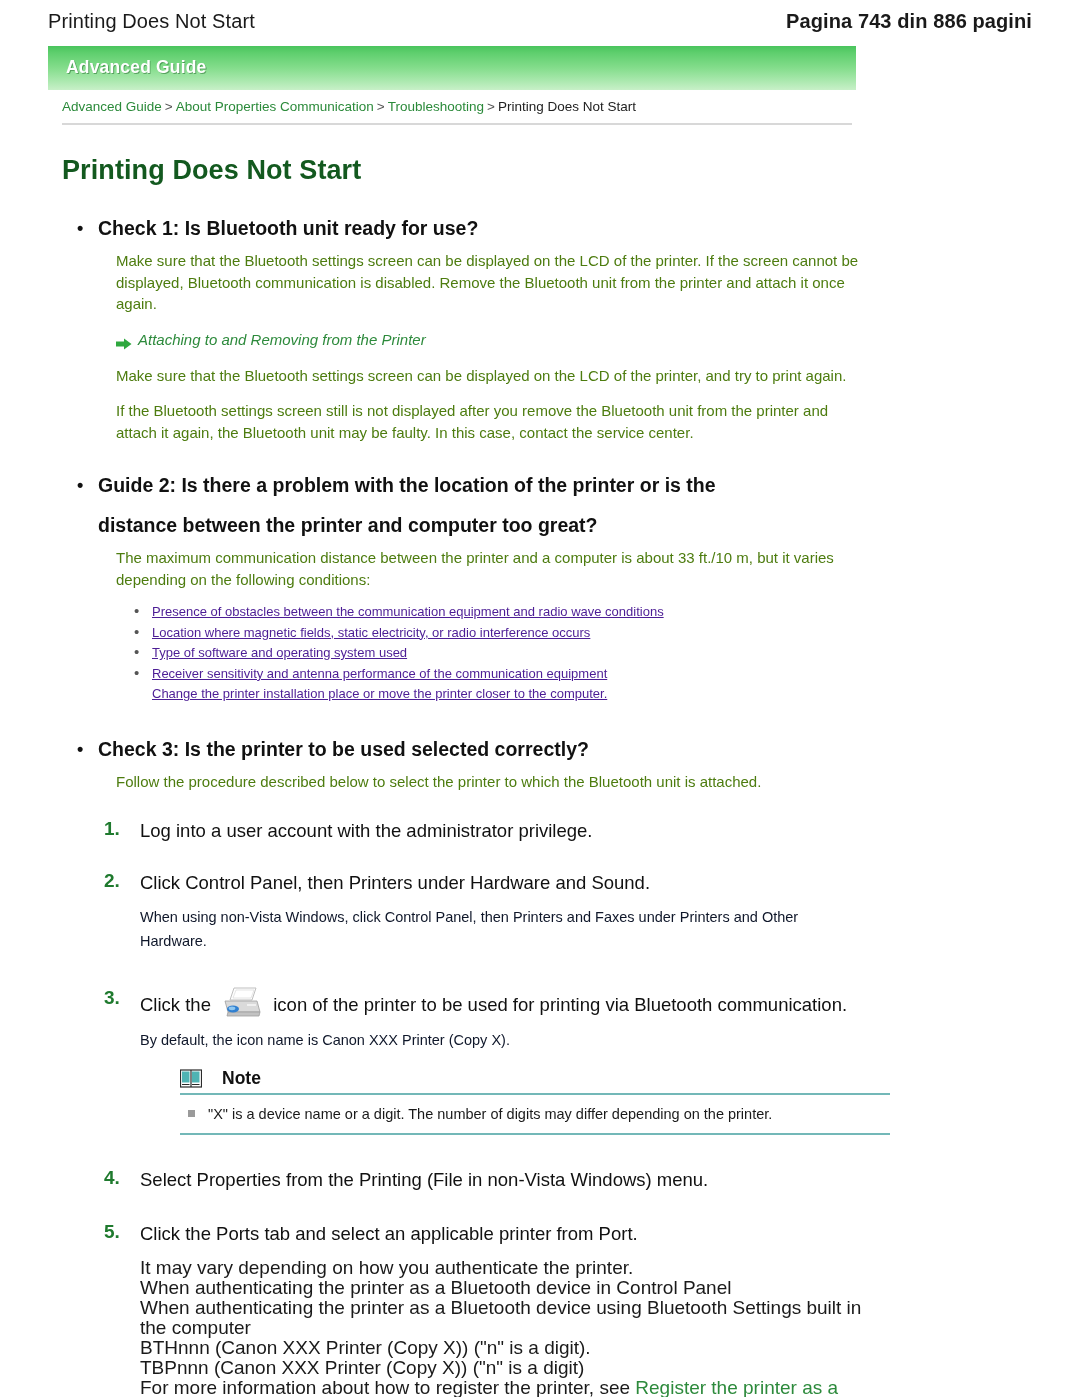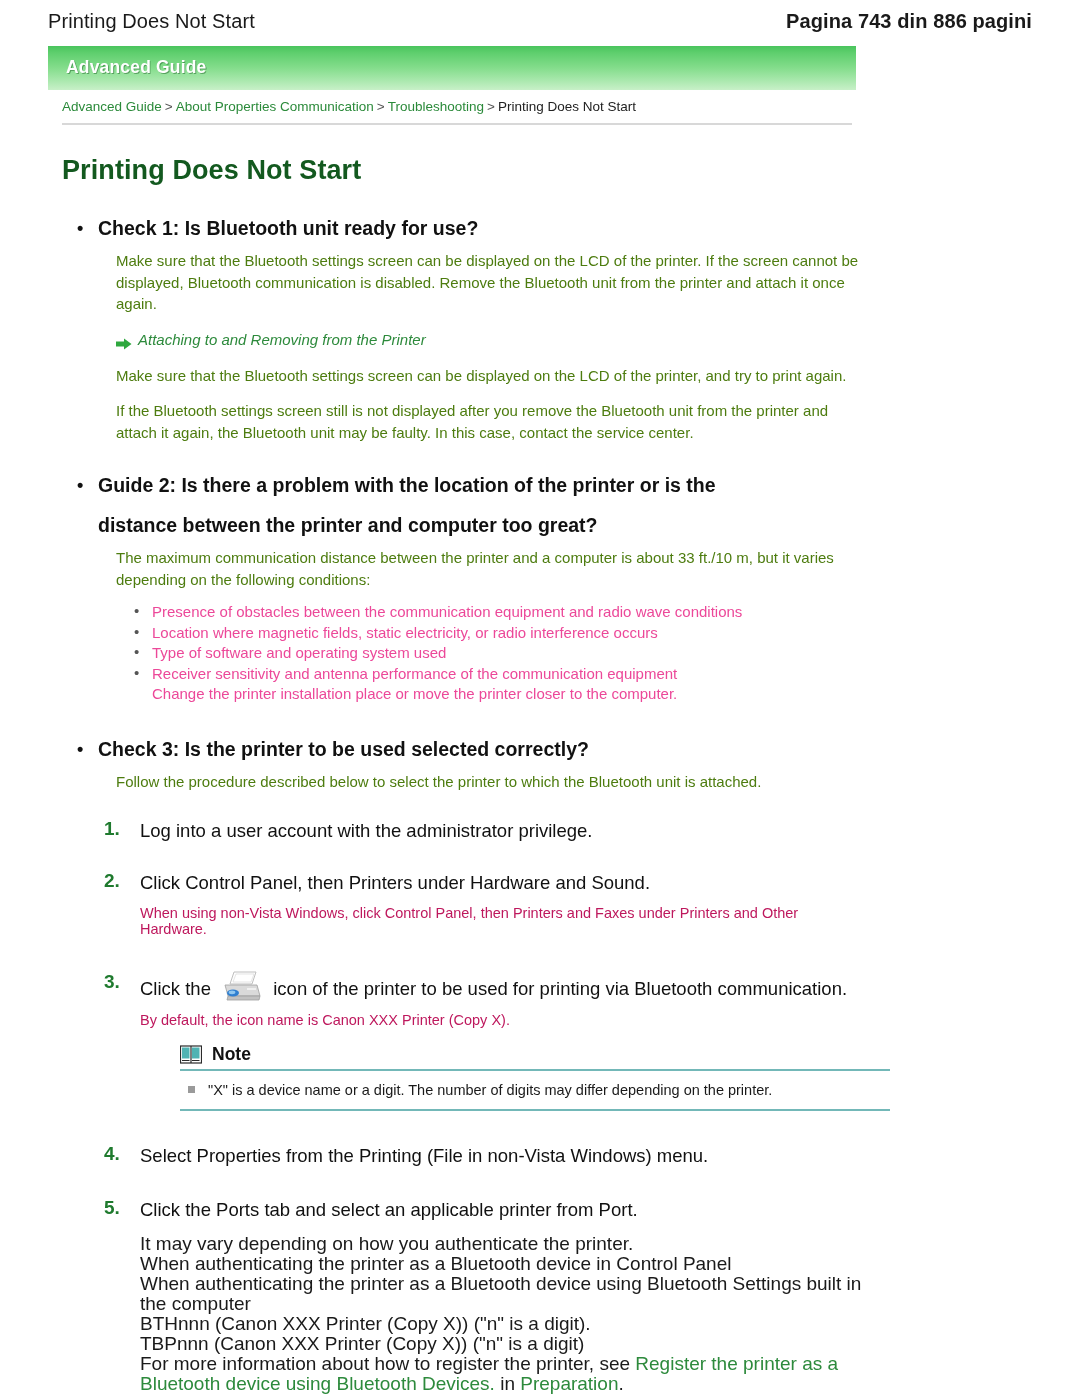--- a/index.html
+++ b/index.html
@@ -173,24 +173,25 @@
 
   
   ul.dot-list {
     list-style: none;
     margin: 0 0 6px 0;
     padding: 0 0 0 18px;
   }
   ul.dot-list li {
     position: relative;
     padding-left: 18px;
-    font-size: 15px;
+    font-size: 13px;
     line-height: 20.5px;
     margin-bottom: 0px;
-    color: #ec4899;
+    color: #4c1d95;
+    text-decoration: underline;
   }
   ul.dot-list li::before {
     content: "\2022";
     position: absolute;
     left: 0;
     top: -1px;
     color: #555555;
     font-size: 15px;
   }
   ul.dot-list li .sub {
@@ -223,42 +224,42 @@
     line-height: 26px;
     color: #111111;
     font-weight: 400;
   }
   .step-sub {
     padding-left: 36px;
     margin-top: 9px;
   }
   .step-sub p {
     font-size: 14.5px;
-    line-height: 16px;
+    line-height: 24px;
     margin: 0 0 2px 0;
-    color: #be185d;
+    color: #0f172a;
   }
 
   .printer-icon {
     display: inline-block;
     vertical-align: -8px;
     width: 42px;
     height: 32px;
     margin: 0 5px;
   }
 
   
   .note-box {
     margin: 16px 0 0 76px;
     width: 710px;
   }
   .note-head {
     display: flex;
     align-items: center;
-    gap: 10px;
+    gap: 20px;
     padding-bottom: 4px;
   }
   .note-icon {
     width: 22px;
     height: 20px;
     display: block;
   }
   .note-label {
     font-size: 17.5px;
     font-weight: 700;

